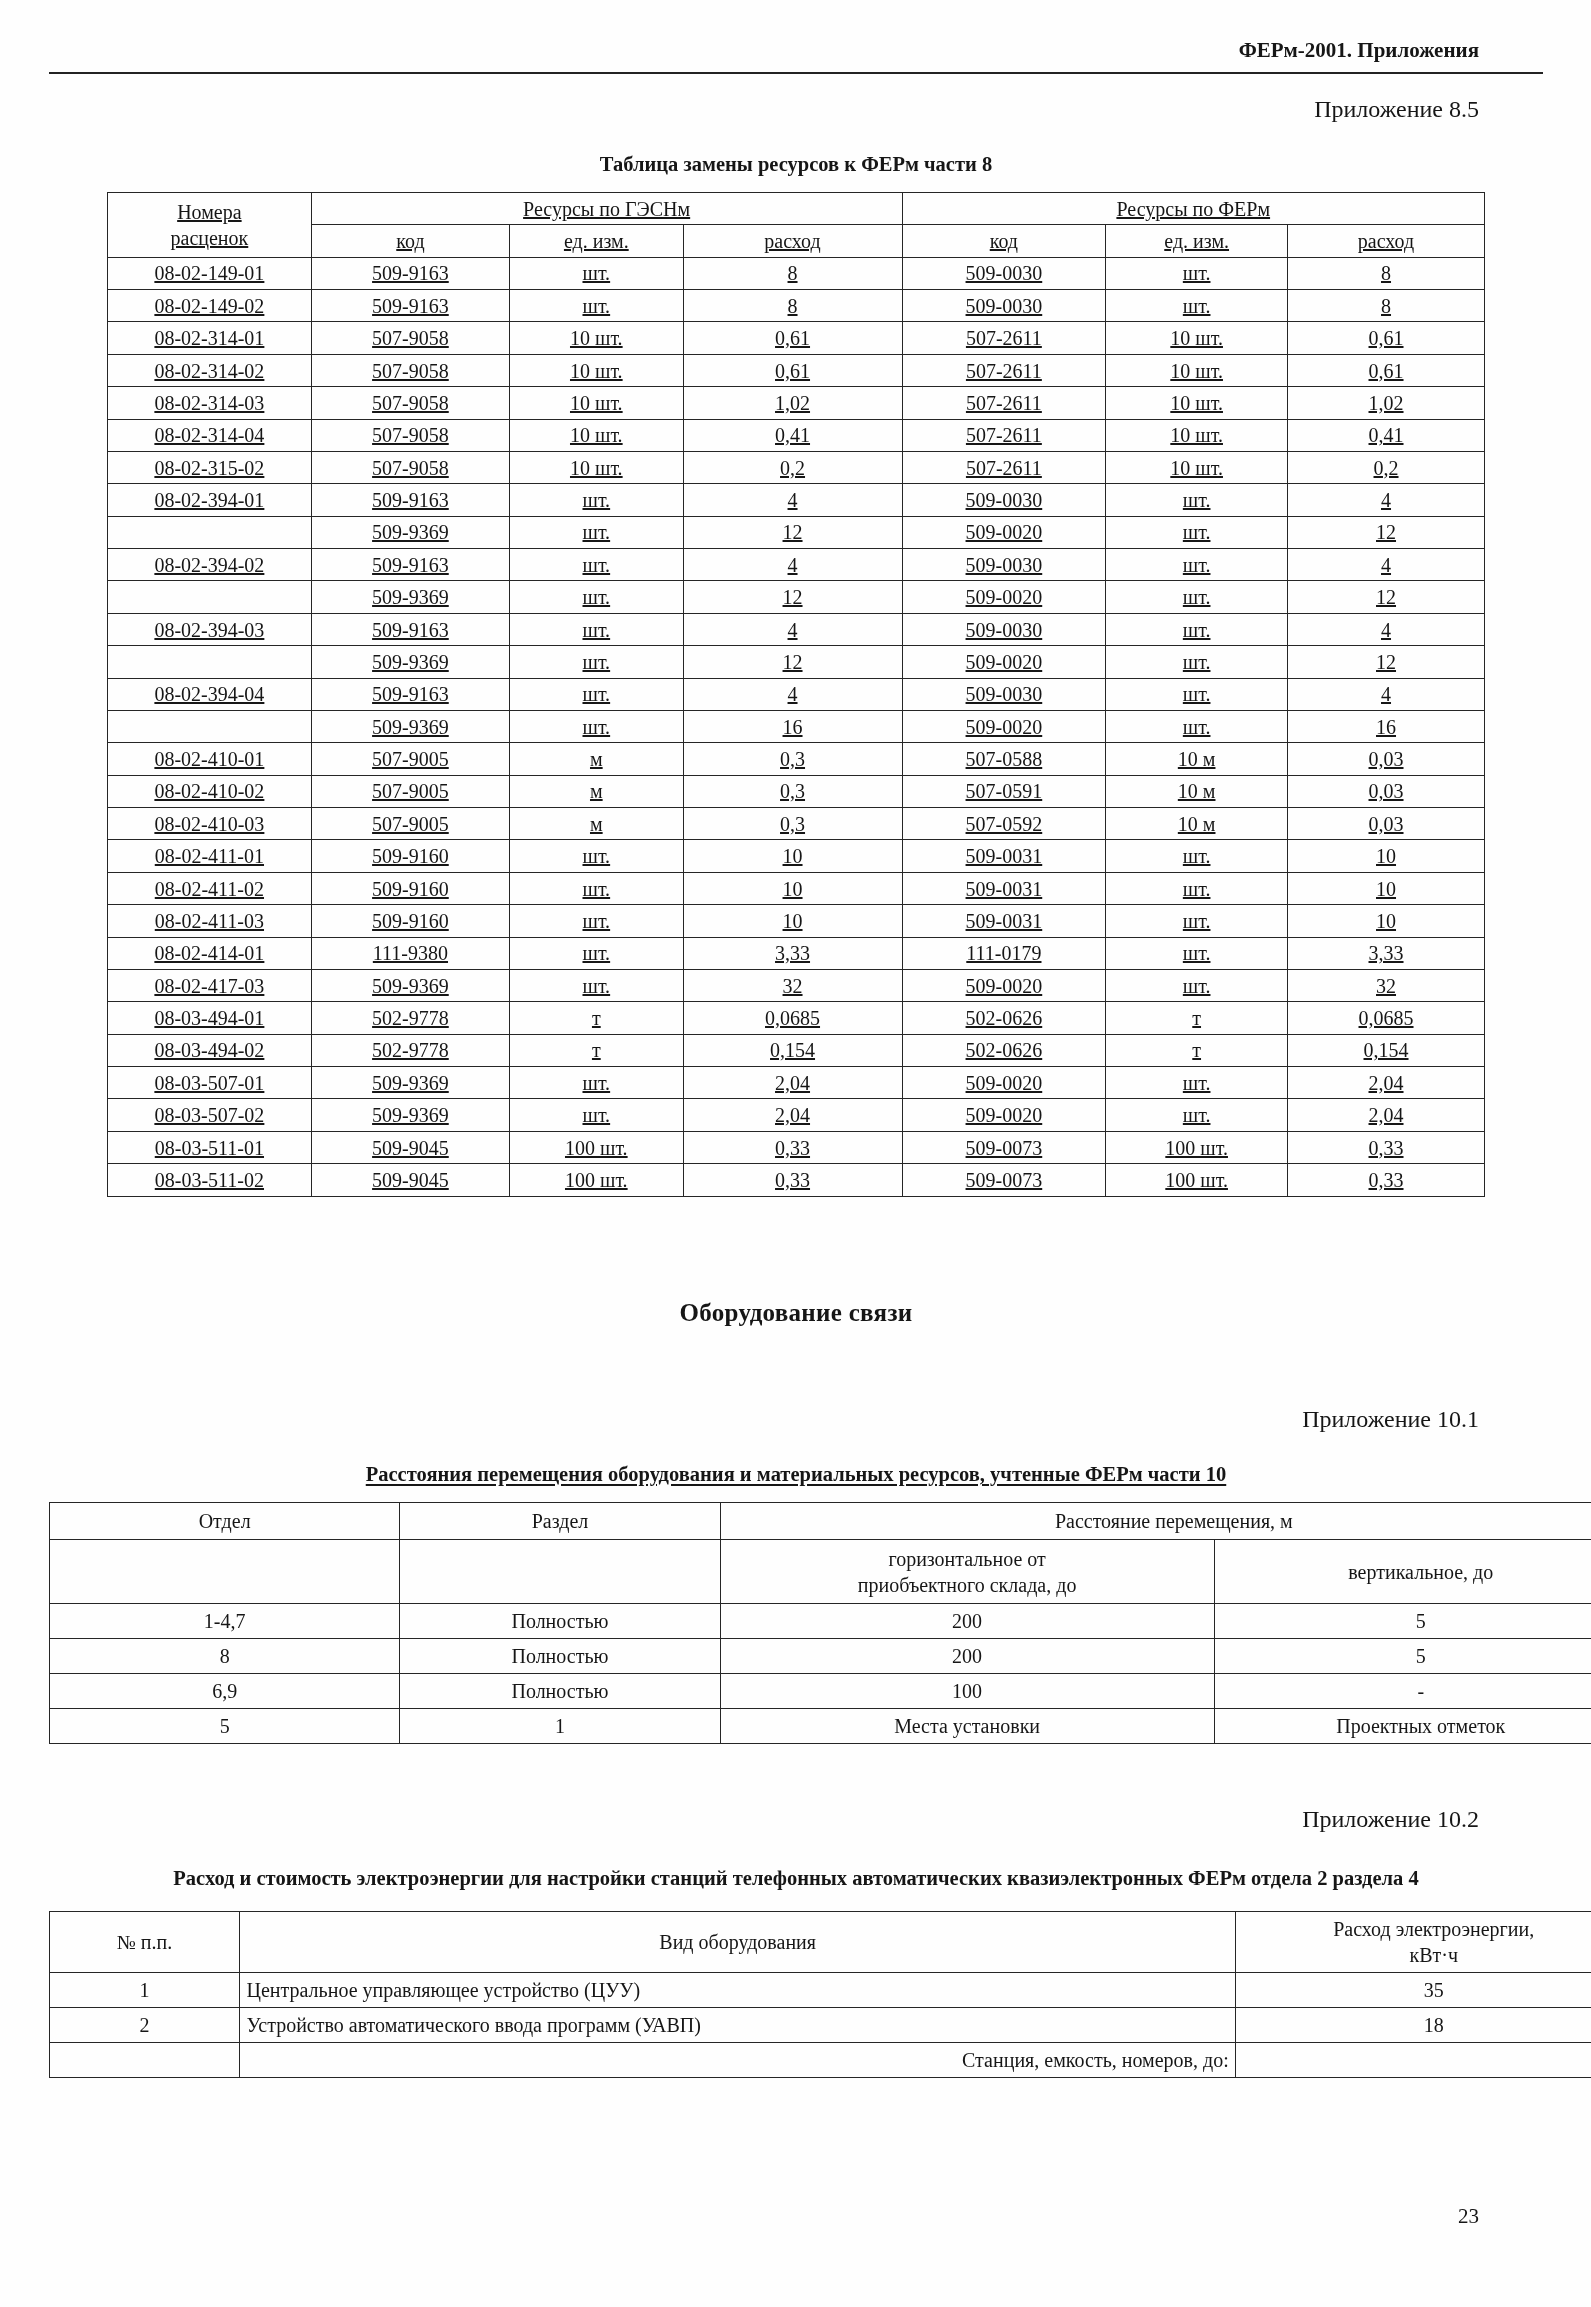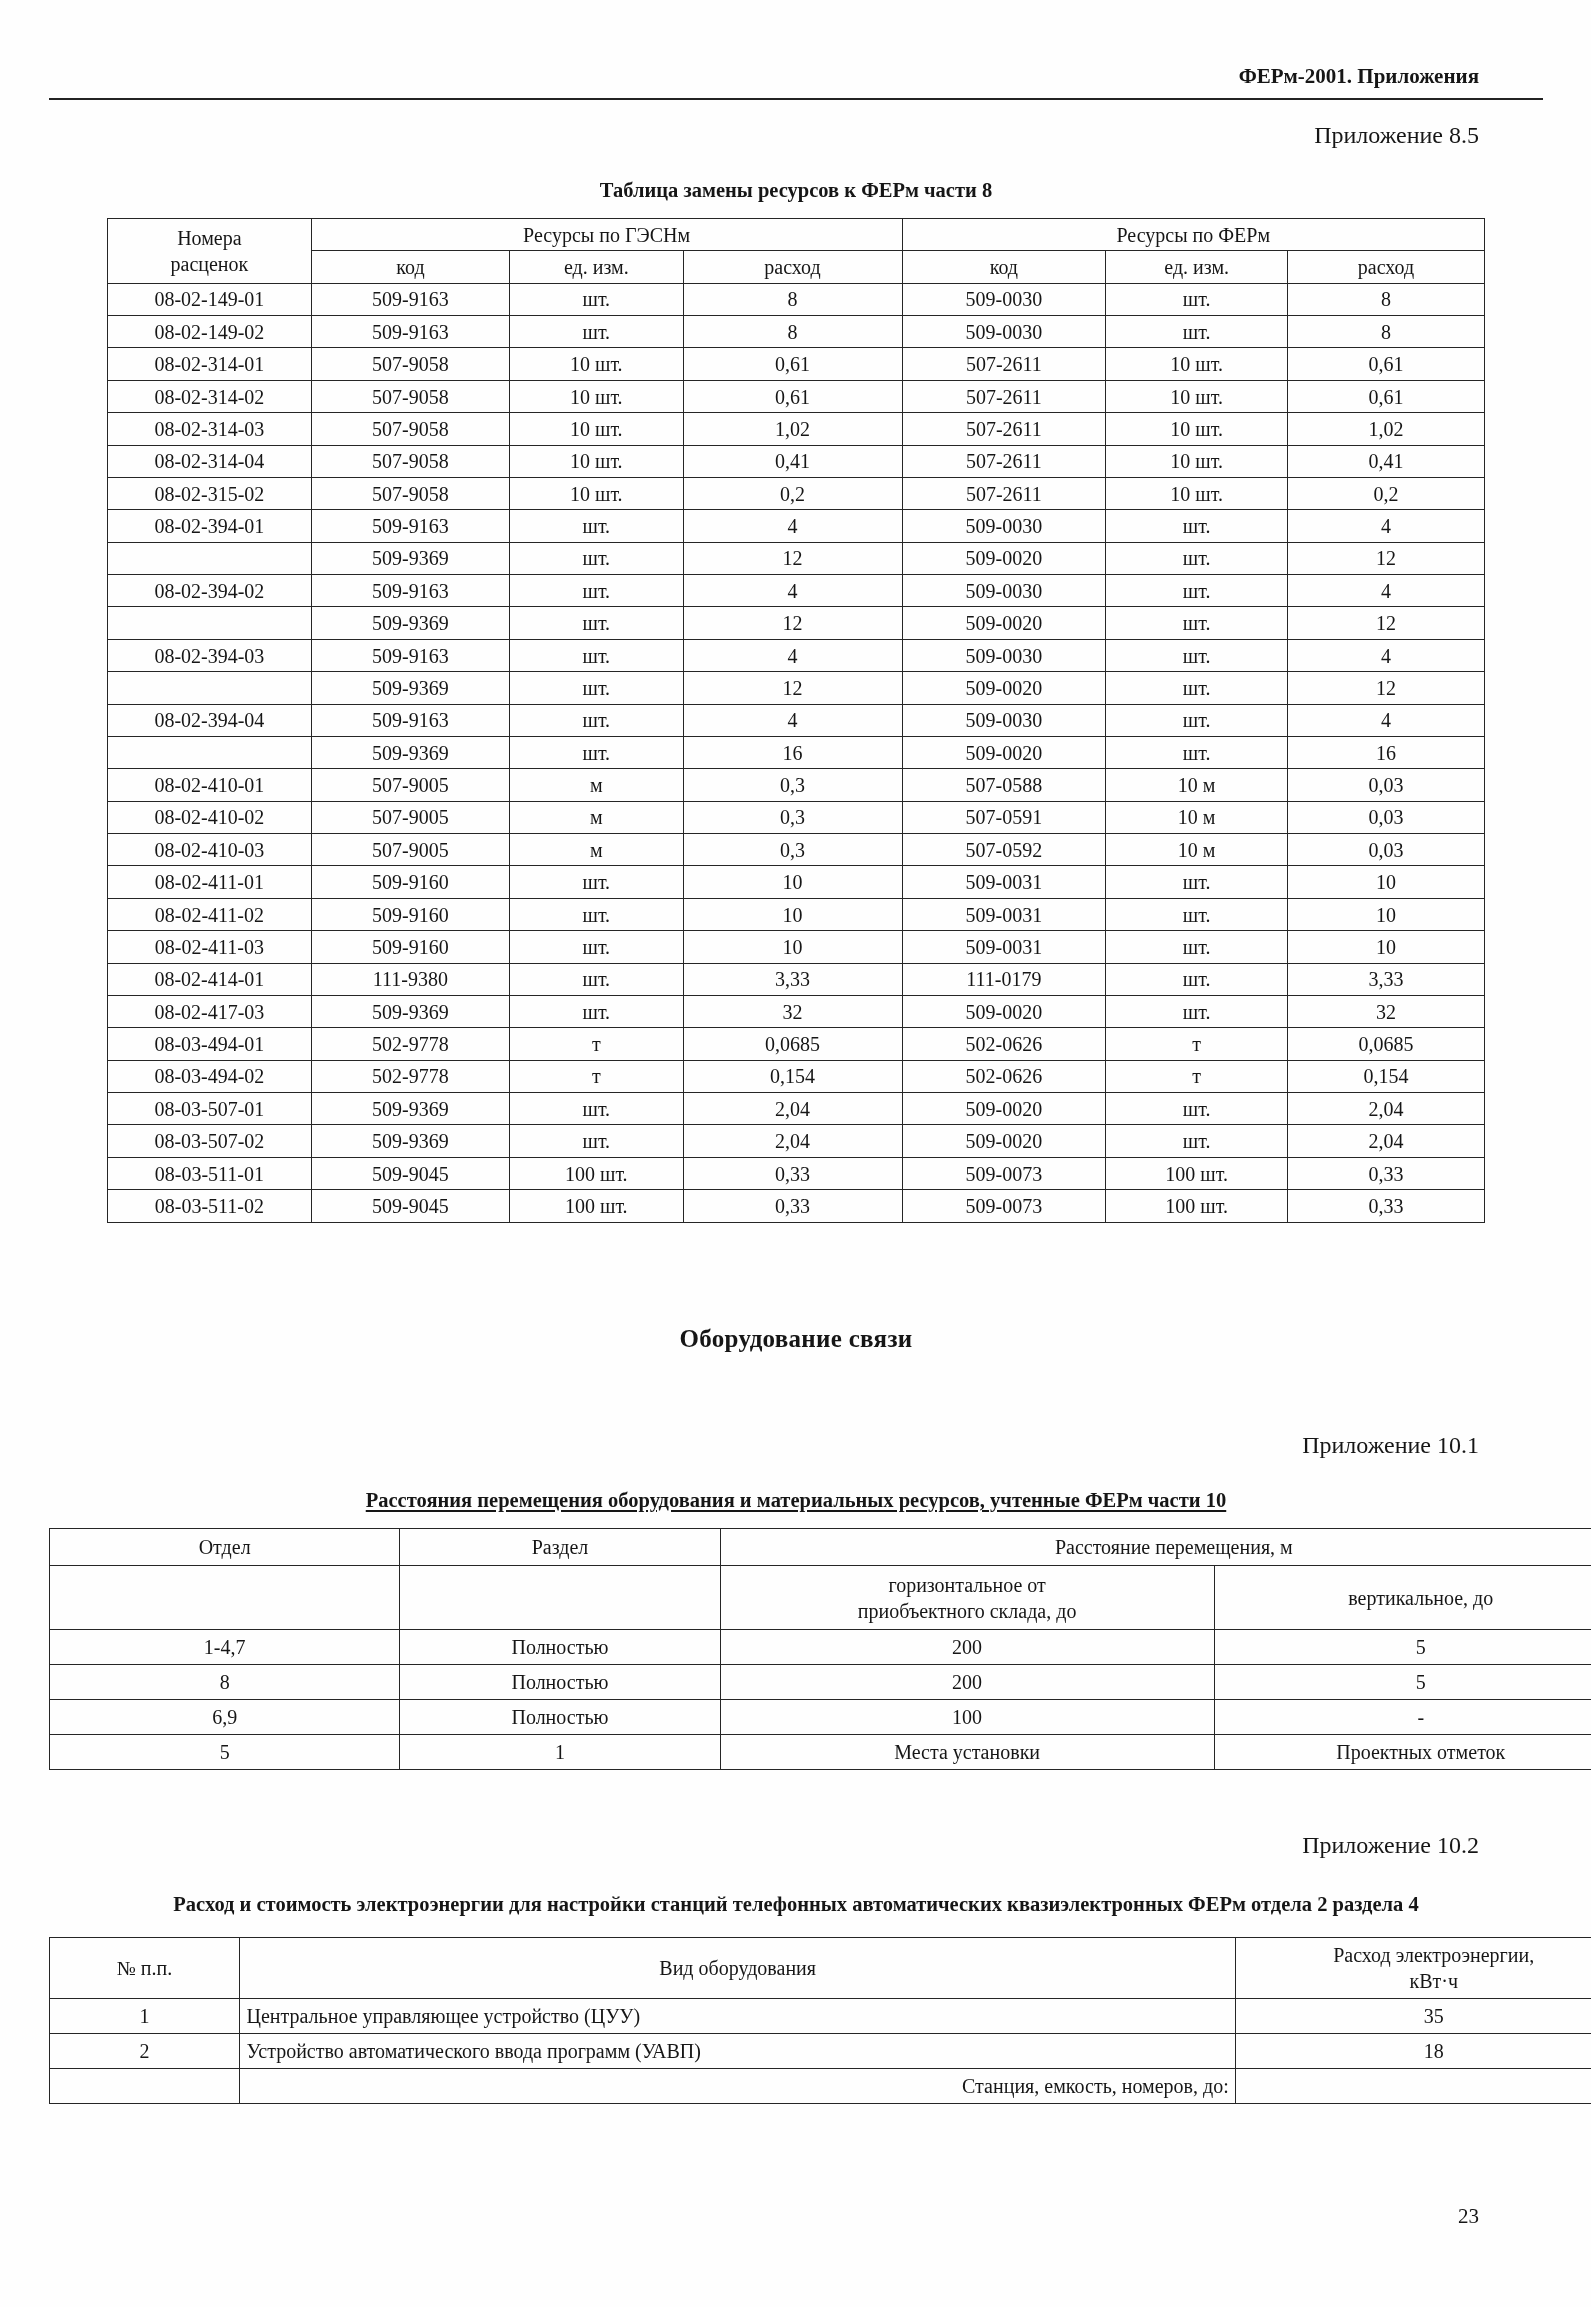--- a/index.html
+++ b/index.html
@@ -6,21 +6,21 @@
   * { box-sizing: border-box; }
   html, body { margin: 0; padding: 0; }
   body {
     width: 1592px;
     height: 2307px;
     background: #fefefe;
     color: #161616;
     font-family: "Liberation Serif", "DejaVu Serif", serif;
     position: relative;
   }
-  .page { padding: 64px 49px 0 49px; }
+  .page { padding: 38px 49px 0 49px; }
 
   .doc-header {
     text-align: right;
     font-weight: bold;
     font-size: 21px;
     padding: 0 64px 9.4px 0;
     border-bottom: 2px solid #232323;
   }
 
   .appendix-label {
@@ -48,21 +48,21 @@
     text-align: center;
     vertical-align: middle;
     padding: 2.7px 5.4px;
     font-size: 20px;
     line-height: 1.30;
     overflow: hidden;
   }
   .pre { white-space: pre-line; }
 
   
-  .t1 { width: 1378px; margin: 16px auto; }
+  .t1 { width: 1378px; margin: 16px auto; text-decoration: underline; }
 
   
   .section-heading {
     text-align: center;
     font-weight: bold;
     font-size: 25px;
     margin: 102px 0 16px 0;
     letter-spacing: 0.3px;
   }
   .gap-10-1 { margin-top: 79px; }

